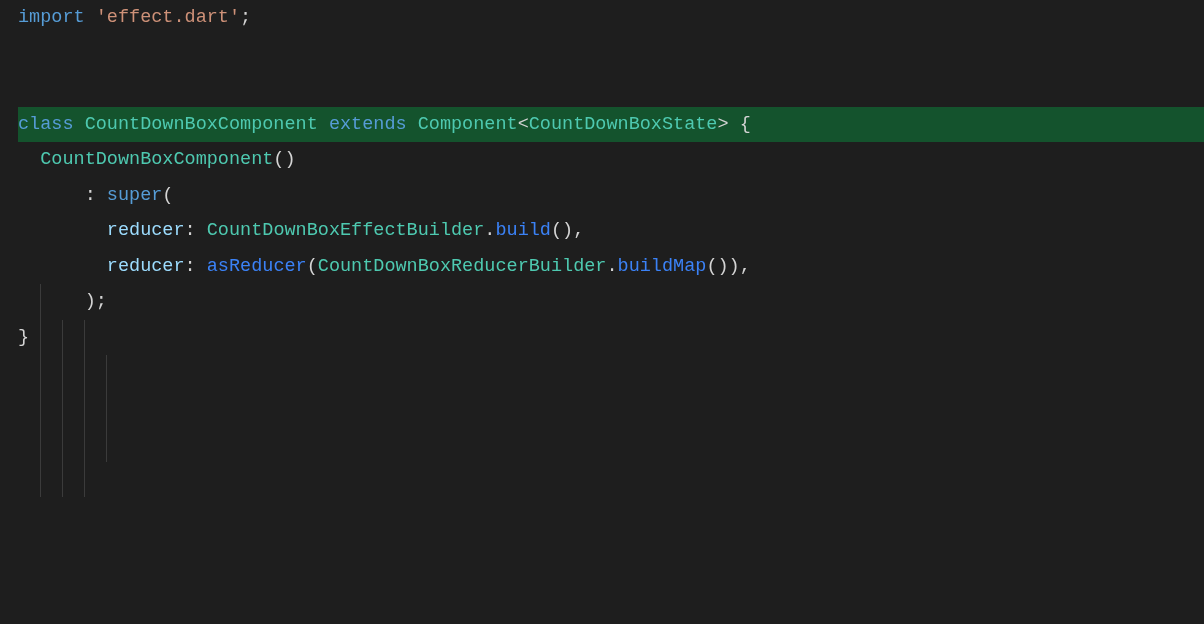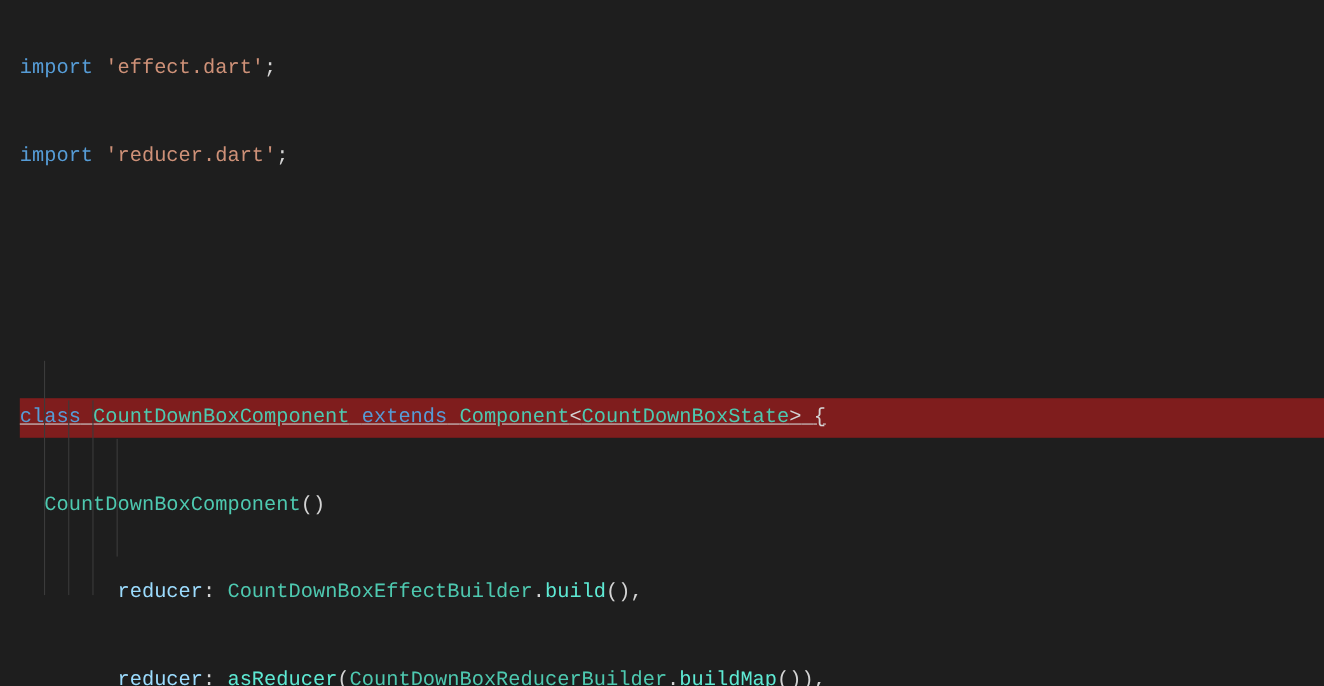--- a/index.html
+++ b/index.html
@@ -16,25 +16,23 @@
     font-weight: 500;
   }
   .editor {
     padding: 0 0 0 18px;
     position: relative;
   }
   .line {
     white-space: pre;
     height: 35.5px;
     position: relative;
-    margin-top: 44px;
   }
   .line.highlighted {
-    background: #7f1d1d;
-    text-decoration: underline;
+    background: #14532d;
   }
   
   .guides {
     position: absolute;
     left: 18px;
     top: 0;
     bottom: 0;
     pointer-events: none;
   }
   .guide {
@@ -43,47 +41,47 @@
     background: #3b3b3b;
     top: 0;
     bottom: 0;
   }
   
   .kw-import { color: #569cd6; }      
   .kw-class  { color: #569cd6; }      
   .kw-super  { color: #569cd6; }      
   .string    { color: #ce9178; }
   .type      { color: #4ec9b0; }      
-  .method    { color: #5eead4; }      
+  .method    { color: #3b82f6; }      
   .param     { color: #9cdcfe; }      
   .punct     { color: #d4d4d4; }      
   .brace     { color: #d4d4d4; }
   .angle     { color: #d4d4d4; }
   .dot       { color: #d4d4d4; }
 </style>
 </head>
 <body>
 
 <div class="editor">
 
   <div class="line"><span class="kw-import">import</span><span class="punct"> </span><span class="string">'effect.dart'</span><span class="punct">;</span></div>
 
-  <div class="line"><span class="kw-import">import</span><span class="punct"> </span><span class="string">'reducer.dart'</span><span class="punct">;</span></div>
 
 
 
   <div class="line"> </div>
 
 
   <div class="line"> </div>
 
   <div class="line highlighted"><span class="kw-class">class</span><span class="punct"> </span><span class="type">CountDownBoxComponent</span><span class="punct"> </span><span class="kw-class">extends</span><span class="punct"> </span><span class="type">Component</span><span class="angle">&lt;</span><span class="type">CountDownBoxState</span><span class="angle">&gt;</span><span class="punct"> </span><span class="brace">{</span></div>
 
   <div class="line">  <span class="type">CountDownBoxComponent</span><span class="punct">(</span><span class="punct">)</span></div>
 
+  <div class="line">      <span class="punct">:</span><span class="punct"> </span><span class="kw-super">super</span><span class="punct">(</span></div>
 
 
   <div class="line">        <span class="param">reducer</span><span class="punct">:</span><span class="punct"> </span><span class="type">CountDownBoxEffectBuilder</span><span class="dot">.</span><span class="method">build</span><span class="punct">(</span><span class="punct">)</span><span class="punct">,</span></div>
 
   <div class="line">        <span class="param">reducer</span><span class="punct">:</span><span class="punct"> </span><span class="method">asReducer</span><span class="punct">(</span><span class="type">CountDownBoxReducerBuilder</span><span class="dot">.</span><span class="method">buildMap</span><span class="punct">(</span><span class="punct">)</span><span class="punct">)</span><span class="punct">,</span></div>
 
   <div class="line">      <span class="punct">)</span><span class="punct">;</span></div>
 
   <div class="line"><span class="brace">}</span></div>
 

